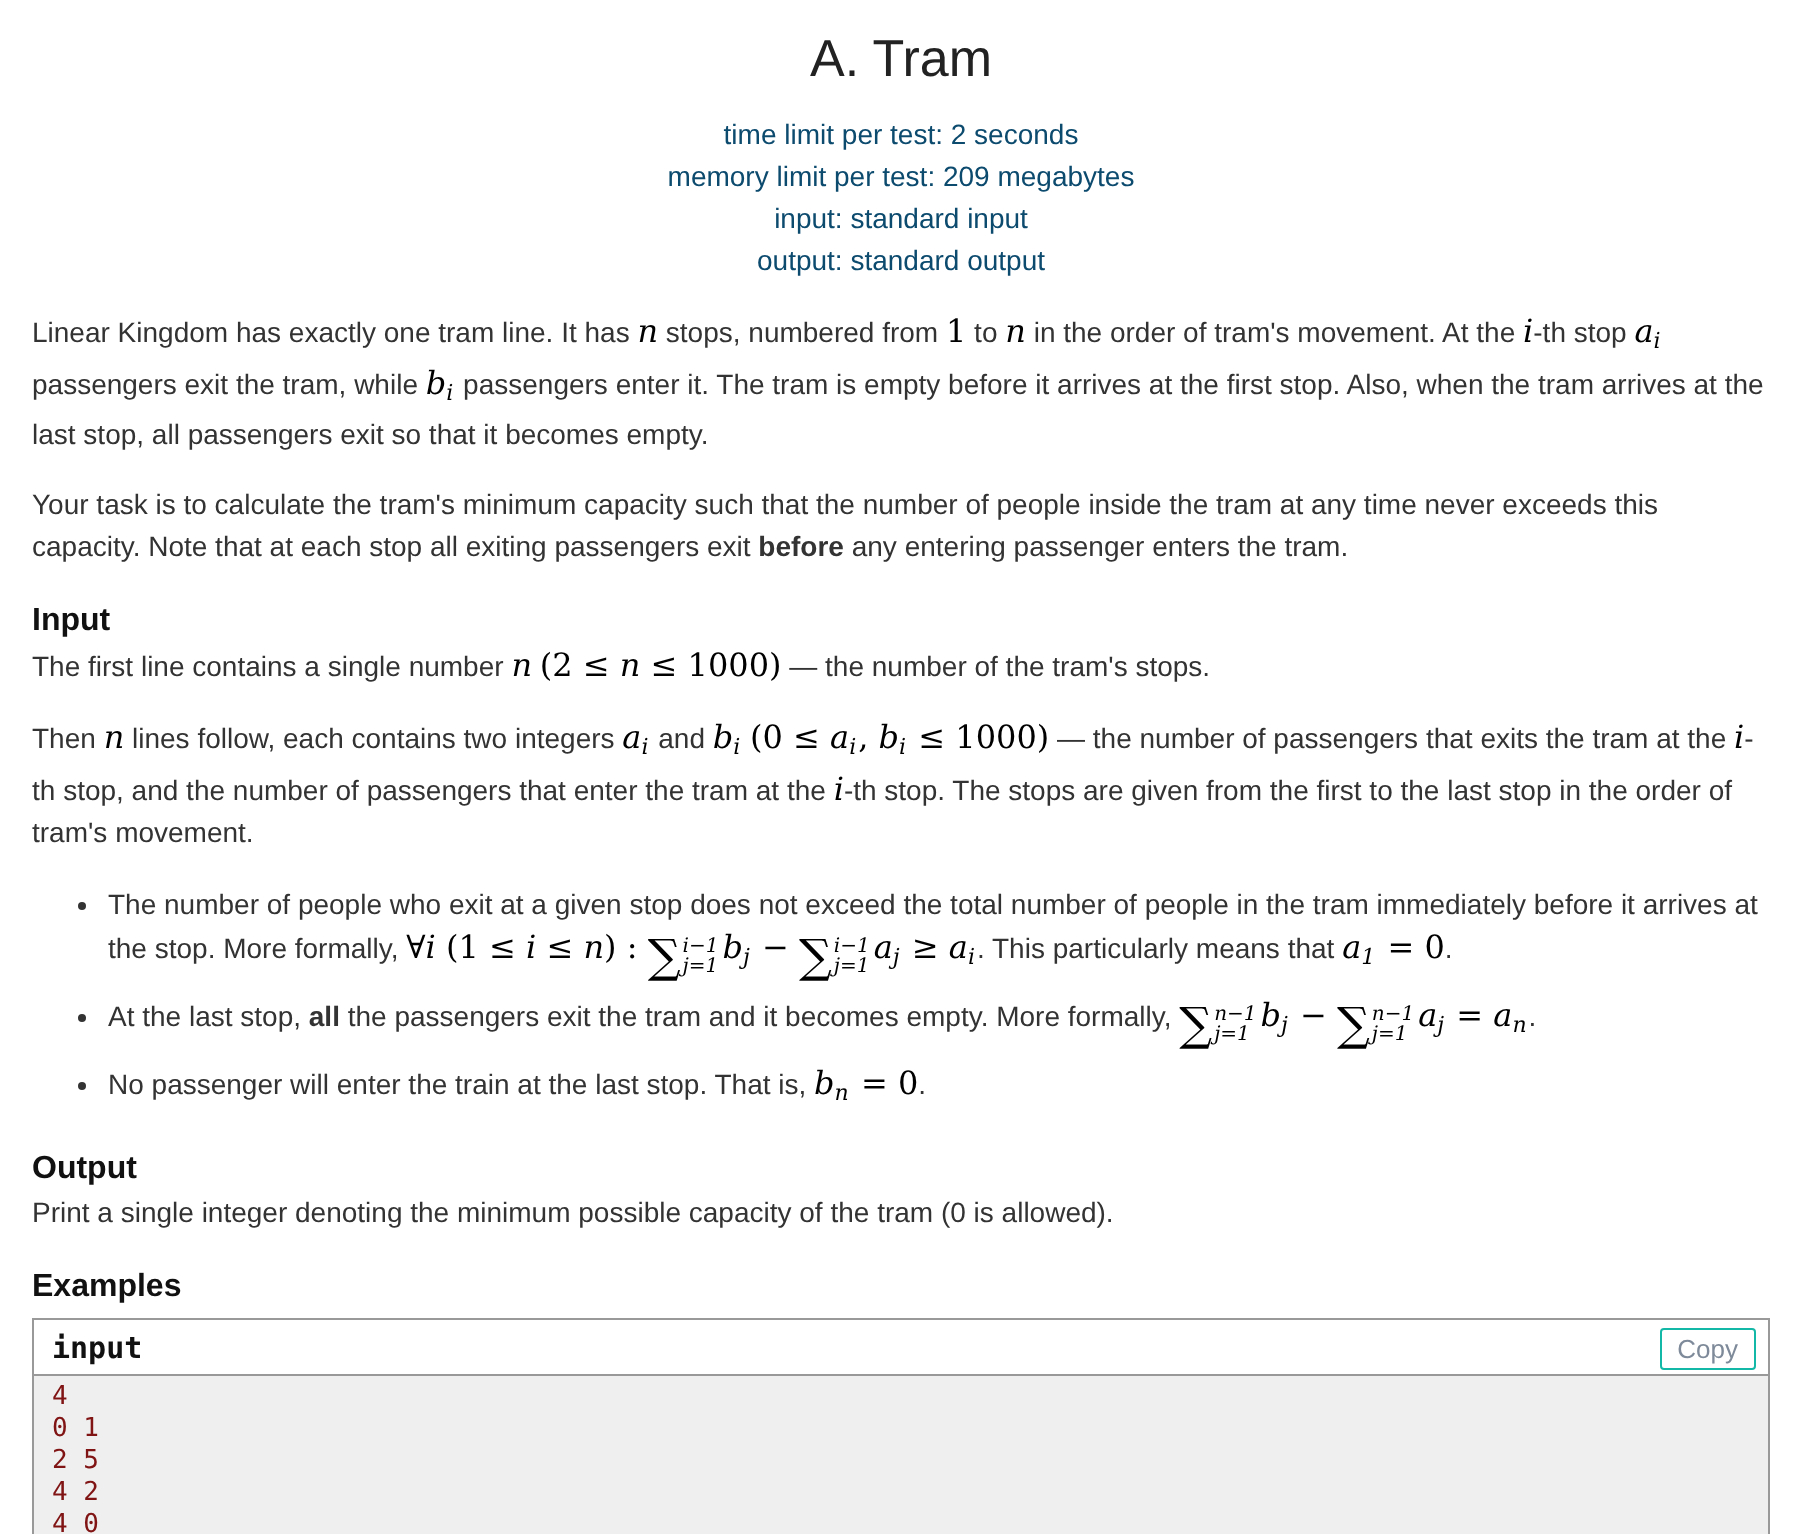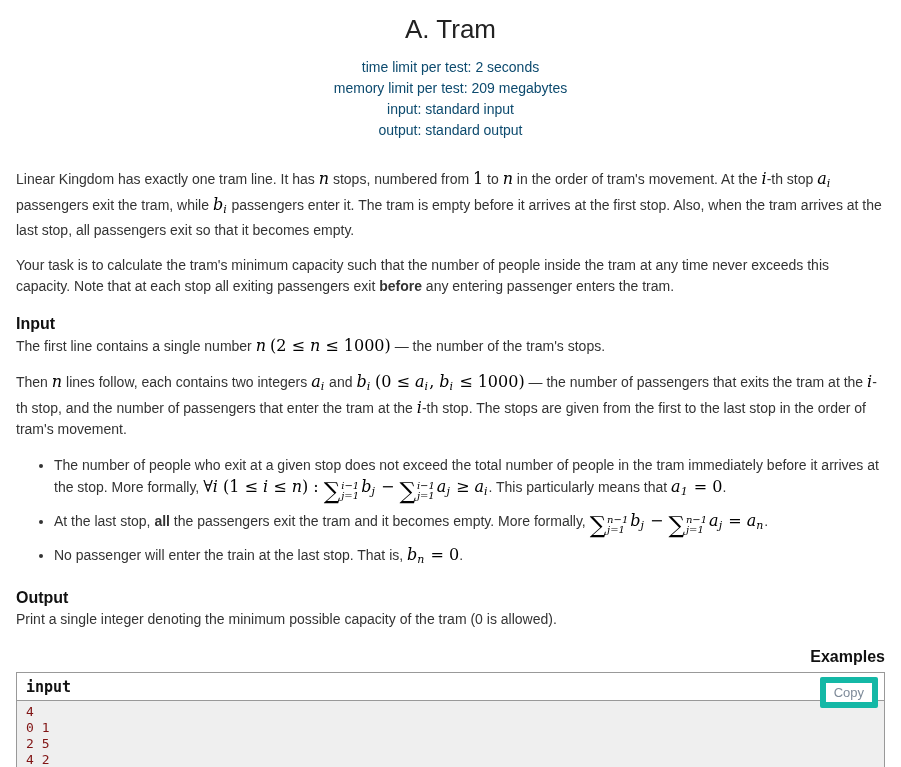--- a/index.html
+++ b/index.html
@@ -5,21 +5,21 @@
   * { box-sizing: border-box; }
   html, body { margin: 0; padding: 0; }
   body {
     width: 901px; min-height: 767px; background: #ffffff;
     font-family: "Liberation Sans", sans-serif;
     font-size: 14px; color: #333333;
   }
   .page { padding: 0 16px 10px 16px; }
 
   
-  .header { text-align: center; padding-top: 14px; margin-bottom: 27px; }
+  .header { text-align: center; padding-top: 14px; margin-bottom: 14px; }
   .title { font-size: 26px; font-weight: 400; color: #222222; margin-bottom: 12px; }
   .meta-line { font-size: 14px; line-height: 21px; color: #0c4a6e; }
 
   
   .page p { line-height: 21px; margin: 14px 0; }
   .section-heading { font-size: 16px; font-weight: bold; color: #111111; margin: 18px 0 0 0; }
   .section-heading + p { margin-top: 2px; }
   ul.constraints { margin: 12px 0 14px 0; padding-left: 38px; }
   ul.constraints li { line-height: 22px; margin-bottom: 7px; }
 
@@ -32,31 +32,31 @@
   }
   .sum { display: inline-flex; align-items: center; vertical-align: -7px; color: #000000; }
   .sum .sigma { font-family: "DejaVu Serif", serif; font-size: 23px; line-height: 22px; }
   .sum .limits {
     display: flex; flex-direction: column; justify-content: center;
     font-family: "DejaVu Serif", serif; font-style: italic;
     font-size: 10px; line-height: 10px; margin: 0 2px 0 1px;
   }
 
   
-  .examples-heading { margin-bottom: 6px; text-align: right; }
+  .examples-heading { margin-bottom: 6px; }
   .examples-box { border: 1px solid var(--box-border, #999); }
   .sample-header {
     position: relative; background: #ffffff;
     padding: 5px 9px 4px 9px;
     font-family: "DejaVu Sans Mono", monospace;
     font-weight: bold; font-size: 15px; color: #111111;
   }
   .copy-btn {
     position: absolute; right: 6px; top: 4px;
-    background: #ffffff; border: 6px solid #14b8a6; border-radius: 2px;
+    background: #ffffff; border: 1px solid #14b8a6; border-radius: 2px;
     color: var(--copy-text, #7e8a99); font-family: "Liberation Sans", sans-serif;
     font-size: 13px; padding: 2px 8px; cursor: pointer; line-height: 15px;
   }
   .sample-body {
     border-top: 1px solid var(--box-border, #999);
     background: var(--sample-bg, #efefef);
     padding: 3px 9px 6px 9px;
     font-family: "DejaVu Sans Mono", monospace;
     font-size: 13px; line-height: 16px;
     color: var(--sample-text, #801414);

